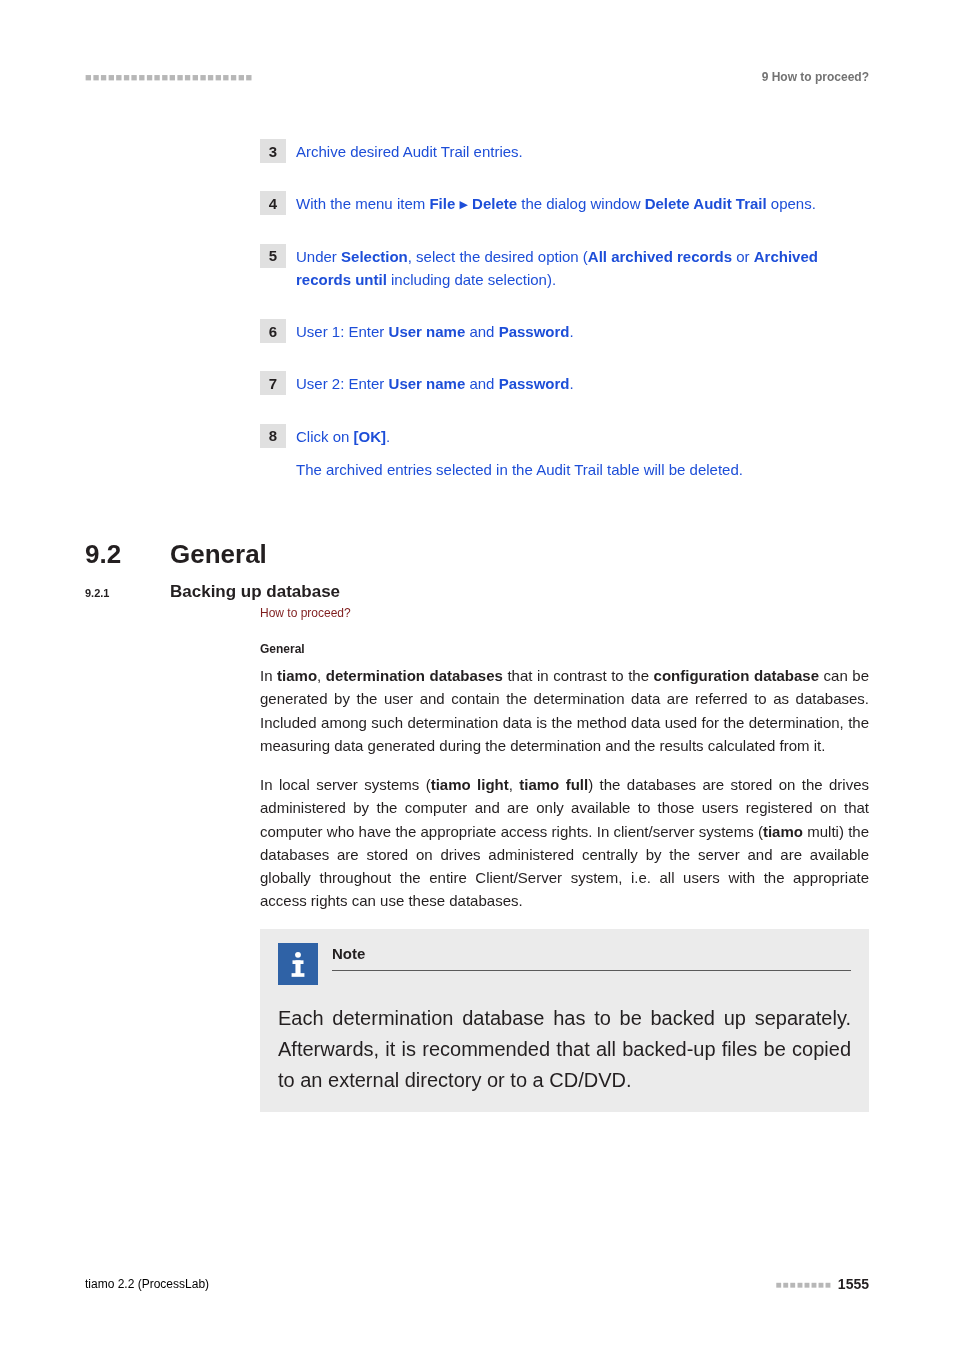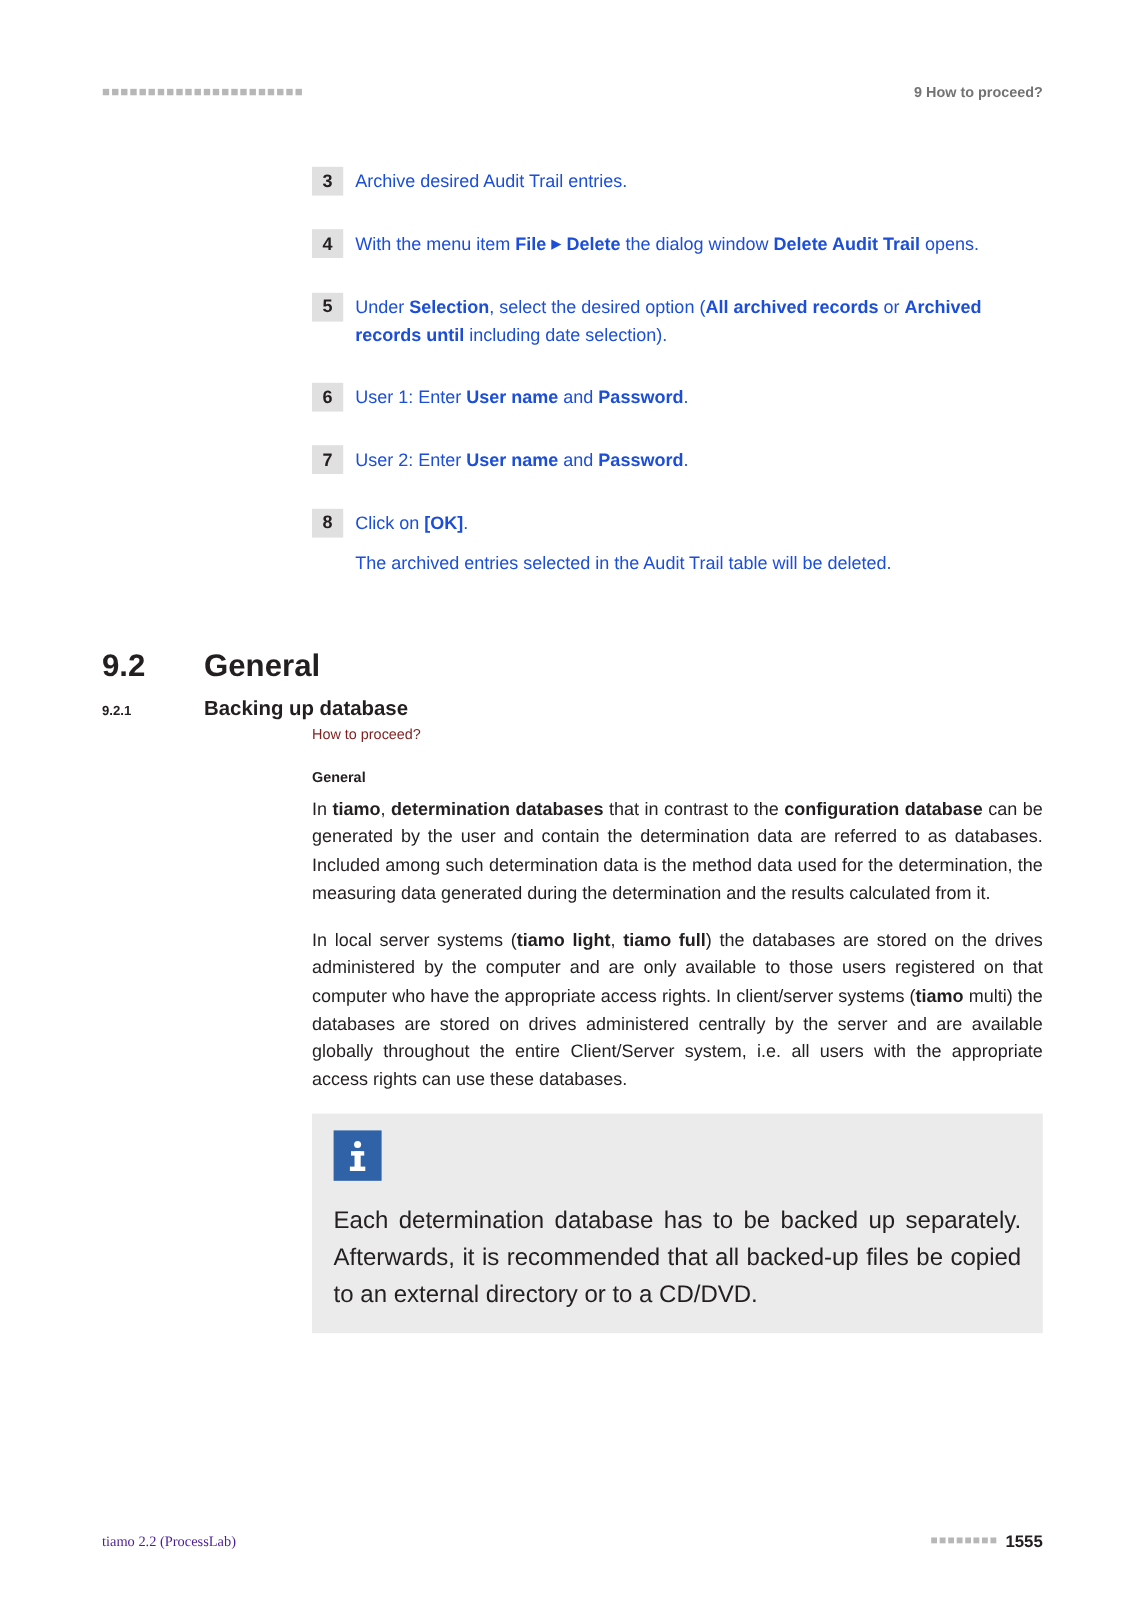--- a/index.html
+++ b/index.html
@@ -154,21 +154,21 @@
   .footer {
     position: absolute;
     bottom: 58px;
     left: 85px;
     right: 85px;
     display: flex;
     justify-content: space-between;
     align-items: center;
     font-size: 12px;
   }
-  .footer-left { color: #4c1d95; font-family: Liberation Serif, serif; }
+  .footer-left { color: #000000; }
   .footer-right {
     display: flex;
     align-items: center;
     gap: 6px;
   }
   .footer-dashes {
     color: #b7b7b7;
     letter-spacing: 1px;
     font-size: 10px;
     font-weight: bold;
@@ -266,20 +266,23 @@
     <div class="note-box">
       <div class="note-header">
         <div class="note-icon">
           <svg viewBox="0 0 24 30" fill="none">
             <circle cx="12" cy="5" r="3.2" fill="#fff"></circle>
             <rect x="6" y="11" width="12" height="4" fill="#fff"></rect>
             <rect x="9.2" y="11" width="5.6" height="15" fill="#fff"></rect>
             <rect x="5" y="25" width="14" height="4" fill="#fff"></rect>
           </svg>
         </div>
+        <div class="note-title-wrap">
+          <span class="note-title">Note</span>
+        </div>
       </div>
       <div class="note-body">Each determination database has to be backed up separately. Afterwards, it is recommended that all backed-up files be copied to an external directory or to a CD/DVD.</div>
     </div>
 
   </div>
 
   <div class="footer">
     <span class="footer-left">tiamo 2.2 (ProcessLab)</span>
     <span class="footer-right">
       <span class="footer-dashes">■■■■■■■■</span>

